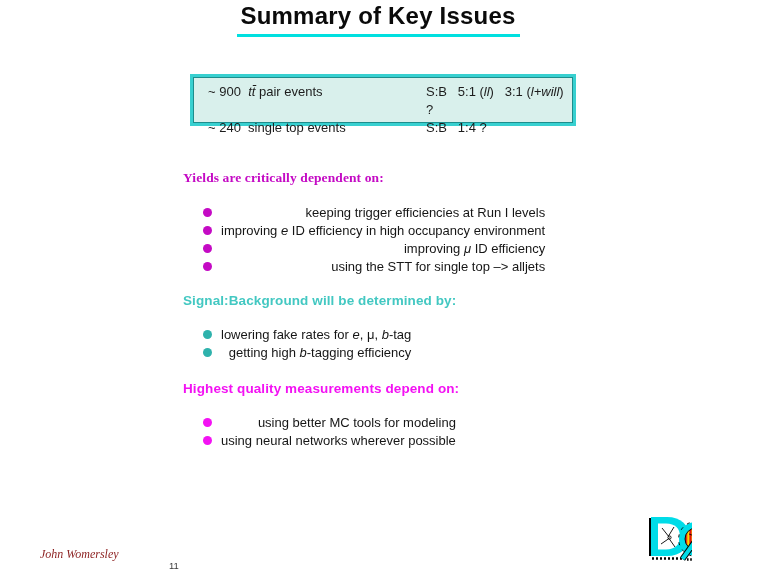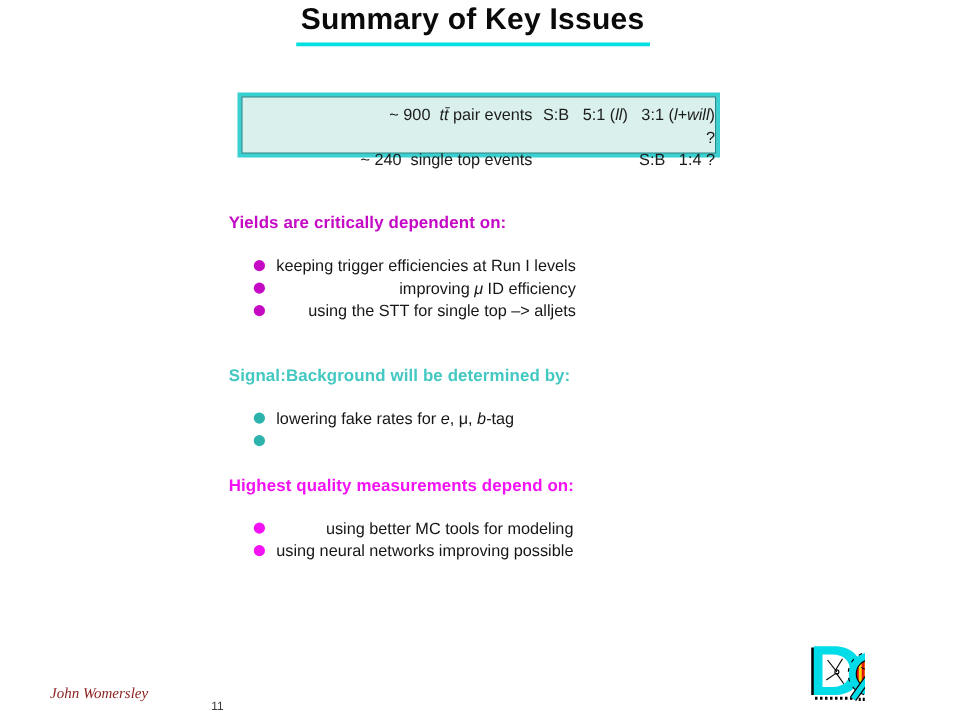--- a/index.html
+++ b/index.html
@@ -20,31 +20,31 @@
   
   .summary-box {
     position:absolute; left:193px; top:77px; width:380px; height:46px;
     box-sizing:border-box;
     background:var(--box-bg);
     border:1px solid var(--box-inner-line);
     box-shadow:0 0 0 3px var(--box-outer-border);
     padding:5px 0 0 14px;
     font-size:13px; color:#1c1c1c; line-height:18px;
   }
-  .box-row { display:flex; white-space:pre-wrap;text-align:right; }
+  .box-row { display:flex; white-space:pre-wrap; }
   .box-left { width:218px; }
   .box-right { flex:1; }
   em { font-style:italic; }
 
   
   .sec-heading {
     position:absolute; left:183px; font-size:13.5px; font-weight:bold;
     letter-spacing:0.1px;
   }
-  .c-magenta1 { color:var(--magenta1); }
+  .c-magenta1 { color:var(--magenta1);font-family:Liberation Serif, serif; }
   .c-teal     { color:var(--teal-heading); }
   .c-magenta2 { color:var(--magenta2); }
 
   ul.bullets { position:absolute; left:203px; list-style:none; margin:0; padding:0; }
   ul.bullets li {
     display:flex; align-items:center; height:18px;
     font-size:13px; color:#161616; white-space:pre-wrap;justify-content:space-between;
   }
   .dot { width:9px; height:9px; border-radius:50%; margin-right:9px; flex:0 0 auto; }
   .dot-m1 { background:var(--magenta1); }
@@ -83,34 +83,35 @@
     </div>
     <div class="box-row">
       <span class="box-left">~ 240  single top events</span>
       <span class="box-right">S:B   1:4 ?</span>
     </div>
   </div>
 
   <div class="sec-heading c-magenta1" style="top:170px">Yields are critically dependent on:</div>
   <ul class="bullets" style="top:203px">
     <li><span class="dot dot-m1"></span><span>keeping trigger efficiencies at Run I levels</span></li>
+    <li><span class="dot dot-m1"></span><span>improving <em>e</em> ID efficiency in high occupancy environment</span></li>
     <li><span class="dot dot-m1"></span><span>improving <em>μ</em> ID efficiency</span></li>
     <li><span class="dot dot-m1"></span><span>using the STT for single top –&gt; alljets</span></li>
   </ul>
 
   <div class="sec-heading c-teal" style="top:293px">Signal:Background will be determined by:</div>
   <ul class="bullets" style="top:325px">
     <li><span class="dot dot-t"></span><span>lowering fake rates for <em>e</em>, μ, <em>b</em>-tag</span></li>
-    <li><span class="dot dot-t"></span></li>
+    <li><span class="dot dot-t"></span><span>getting high <em>b</em>-tagging efficiency</span></li>
   </ul>
 
   <div class="sec-heading c-magenta2" style="top:381px">Highest quality measurements depend on:</div>
   <ul class="bullets" style="top:413px">
     <li><span class="dot dot-m2"></span><span>using better MC tools for modeling</span></li>
-    <li><span class="dot dot-m2"></span><span>using neural networks improving possible</span></li>
+    <li><span class="dot dot-m2"></span><span>using neural networks wherever possible</span></li>
   </ul>
 
   <div class="author">John Womersley</div>
   <div class="page-num">11</div>
 
   <div class="logo">
     <svg width="70" height="54" viewBox="0 0 70 54">
       <defs>
         <pattern id="stripes" width="4.6" height="4.6" patternUnits="userSpaceOnUse">
           <rect width="4.6" height="4.6" fill="#ffd400"></rect>

